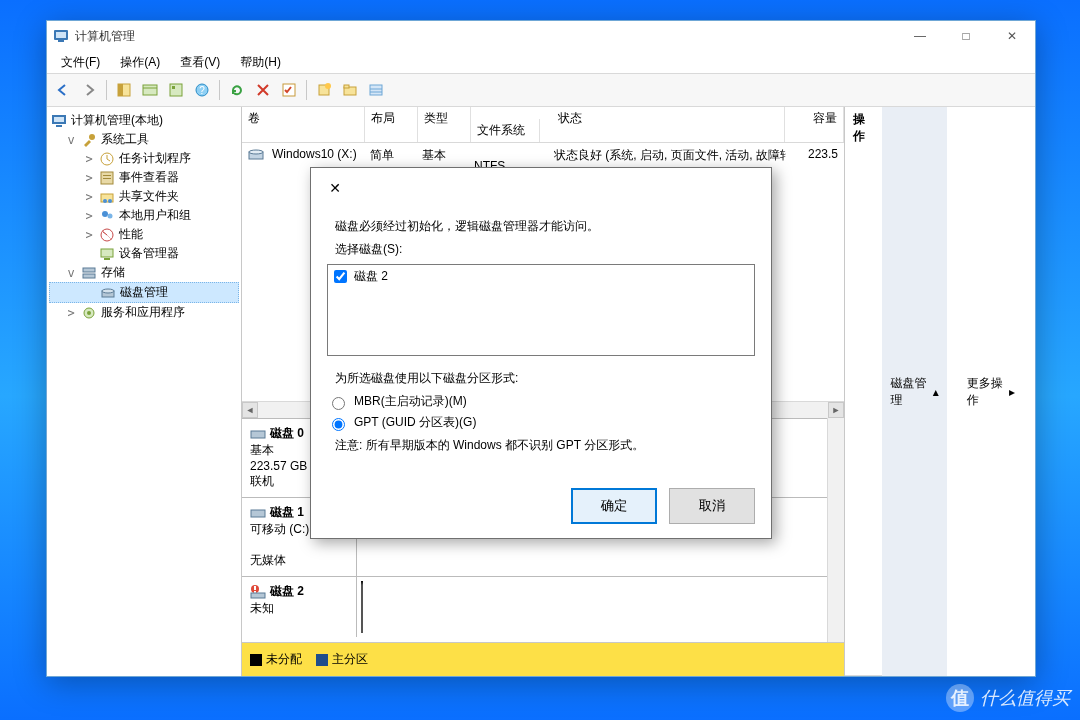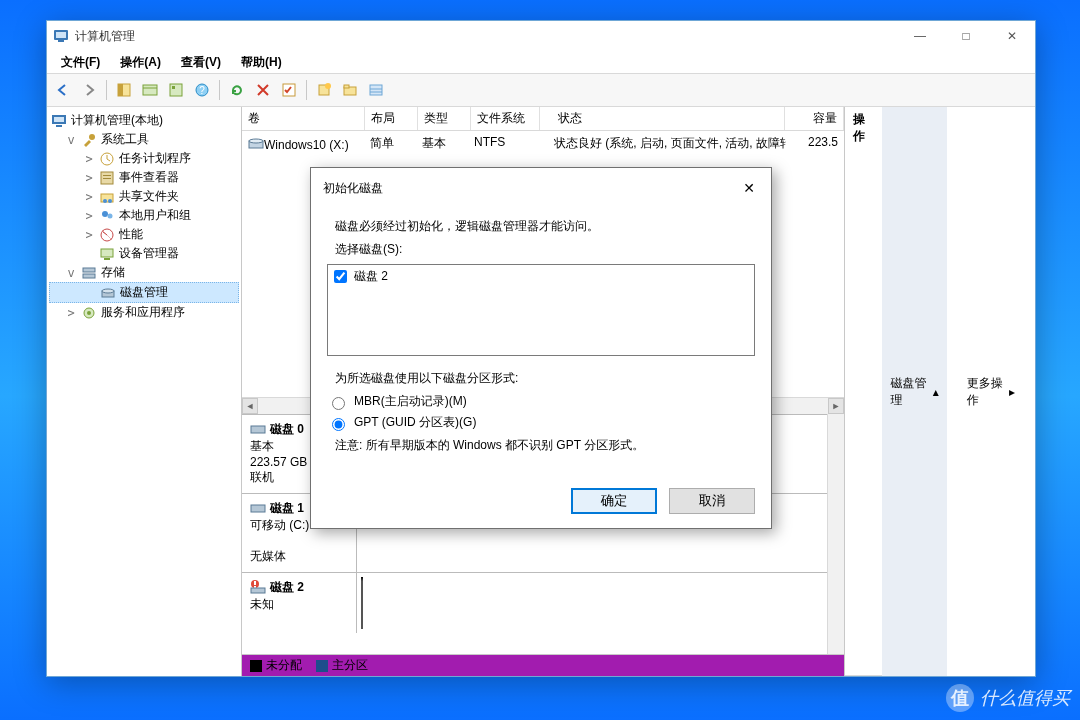--- a/index.html
+++ b/index.html
@@ -9,70 +9,70 @@
     position:absolute;left:46px;top:20px;width:988px;height:655px;
     background:#fff;border:1px solid #6fa7d6;box-shadow:0 6px 30px rgba(0,0,0,.3);
     display:flex;flex-direction:column;
   }
   .titlebar{height:30px;background:#fff;display:flex;align-items:center;padding-left:6px;}
   .titlebar .app-ico{width:16px;height:16px;margin-right:6px;}
   .titlebar .title{flex:1;color:#333;}
   .titlebar .ctl{display:flex;}
   .titlebar .ctl div{width:46px;height:30px;display:flex;align-items:center;justify-content:center;color:#555;}
   .menubar{height:22px;display:flex;align-items:center;padding:0 4px;border-bottom:1px solid #d9d9d9;background:#fff;}
-  .menubar span{padding:2px 10px;font-weight:bold;}
+  .menubar span{padding:2px 10px;}
   .toolbar{height:28px;display:flex;align-items:center;gap:2px;padding:2px 4px;border-bottom:1px solid #d9d9d9;background:#f7f7f7;}
   .toolbar .tb{width:22px;height:22px;display:flex;align-items:center;justify-content:center;border:1px solid transparent;}
   .toolbar .sep{width:1px;height:20px;background:#c8c8c8;margin:0 3px;}
   .body{flex:1;display:flex;min-height:0;}
   .tree{width:190px;border-right:1px solid #c8c8c8;padding:4px 2px;background:#fff;overflow:auto;}
   .tree .node{display:flex;align-items:center;gap:4px;padding:1px 2px;white-space:nowrap;}
   .tree .node.sel{background:#cde8ff;border:1px dotted #7ab5e8;}
   .tree .tw{width:12px;text-align:center;color:#777;font-family:monospace;}
   .tree .ind0{padding-left:2px;}
   .tree .ind1{padding-left:16px;}
   .tree .ind2{padding-left:34px;}
   .ico{width:16px;height:16px;flex:0 0 16px;}
   .mid{flex:1;display:flex;flex-direction:column;border-right:1px solid #c8c8c8;min-width:0;}
   .volhead{display:flex;background:#fff;border-bottom:1px solid #d9d9d9;}
   .volhead div{padding:3px 6px;border-right:1px solid #e0e0e0;color:#000;}
   .volrow{display:flex;padding:2px 0;}
   .volrow div{padding:2px 6px;white-space:nowrap;overflow:hidden;}
-  .c-vol{width:110px;} .c-lay{width:40px;} .c-typ{width:40px;} .c-fs{width:56px;} .c-stat{flex:1;margin-left:12px;} .c-cap{width:46px;text-align:right;}
+  .c-vol{width:110px;} .c-lay{width:40px;} .c-typ{width:40px;} .c-fs{width:56px;margin-top:12px;} .c-stat{flex:1;margin-left:12px;} .c-cap{width:46px;text-align:right;}
   .scrollstub{height:16px;border-top:1px solid #d9d9d9;background:#f1f1f1;position:relative;}
   .scrollstub .lh,.scrollstub .rh{position:absolute;top:0;width:16px;height:16px;background:#e4e4e4;border:1px solid #c8c8c8;box-sizing:border-box;display:flex;align-items:center;justify-content:center;font-size:9px;color:#666;}
   .scrollstub .lh{left:0;} .scrollstub .rh{right:0;}
   .disks{flex:1;overflow:hidden;display:flex;}
   .disks-inner{flex:1;overflow:auto;}
   .diskrow{display:flex;border-top:1px solid #bbb;min-height:78px;}
   .diskrow .meta{width:98px;border-right:1px solid #bbb;padding:6px 8px;background:#fff;}
   .diskrow .meta .dn{display:flex;align-items:center;gap:4px;font-weight:bold;}
   .diskrow .body{flex:1;background:#fff;}
   .parts{display:flex;height:52px;margin:4px;}
   .part{flex:1;border:1px solid #555;border-top:4px solid #000;}
-  .legend{display:flex;align-items:center;gap:14px;padding:2px 8px;border-top:1px solid #c8c8c8;background:#a21caf;text-align:right;}
+  .legend{display:flex;align-items:center;gap:14px;padding:8px 8px;border-top:1px solid #c8c8c8;background:#fde047;text-align:right;}
   .legend .sw{width:12px;height:12px;display:inline-block;margin-right:4px;vertical-align:middle;}
   .right{width:190px;background:#fff;display:flex;flex-direction:row;}
   .right .hdr{padding:4px 8px;border-bottom:1px solid #d9d9d9;font-weight:bold;}
   .right .cat{background:#e9eef5;padding:4px 8px;display:flex;align-items:center;}
   .right .cat .chev{margin-left:auto;}
   .right .act{padding:6px 20px;display:flex;align-items:center;}
   .vscroll{width:16px;background:#f1f1f1;border-left:1px solid #d9d9d9;}
   
   .modal{position:absolute;left:310px;top:167px;width:460px;background:#fff;border:1px solid #707070;box-shadow:4px 4px 14px rgba(0,0,0,.35);}
   .modal .mtitle{display:flex;align-items:center;padding:8px 10px 6px 12px;}
   .modal .mtitle .t{flex:1;}
   .modal .mclose{width:24px;height:24px;display:flex;align-items:center;justify-content:center;font-size:14px;}
   .modal .mbody{padding:6px 16px 14px 16px;}
   .modal p{margin:6px 8px;}
   .disklist{border:1px solid #7a7a7a;height:86px;background:#fff;padding:2px;}
   .disklist label{display:flex;align-items:center;gap:4px;}
   .opts label{display:flex;align-items:center;gap:6px;margin:4px 0;}
   .btns{display:flex;justify-content:flex-end;gap:12px;margin-top:34px;}
-  .btns button{width:86px;height:26px;background:#e1e1e1;border:1px solid #adadad;font-family:inherit;}
+  .btns button{width:86px;height:36px;background:#e1e1e1;border:1px solid #adadad;font-family:inherit;}
   .btns button.primary{border:2px solid #0078d7;background:#e5f1fb;}
   
   .wm{position:absolute;right:10px;bottom:8px;color:rgba(255,255,255,.85);font-size:18px;font-style:italic;display:flex;align-items:center;gap:6px;}
   .wm .c{width:28px;height:28px;border-radius:50%;background:rgba(255,255,255,.35);display:flex;align-items:center;justify-content:center;font-style:normal;font-weight:bold;}
   svg{display:block;}
 </style>
 </head>
 <body>
 
 <div class="win">
@@ -297,21 +297,21 @@
     <div class="mid">
       <div class="volhead">
         <div class="c-vol">卷</div>
         <div class="c-lay">布局</div>
         <div class="c-typ">类型</div>
         <div class="c-fs">文件系统</div>
         <div class="c-stat">状态</div>
         <div class="c-cap">容量</div>
       </div>
       <div class="volrow">
-        <div class="c-vol" style="display:flex;align-items:flex-end;gap:0;">
+        <div class="c-vol" style="display:flex;align-items:flex-start;gap:8px;">
           <span class="ico">
               <svg viewBox="0 0 16 16">
                 <rect x="1" y="5" width="14" height="7" fill="#c3d4e3" stroke="#5a7a95"></rect>
                 <ellipse cx="8" cy="5" rx="7" ry="2" fill="#e2ecf4" stroke="#5a7a95"></ellipse>
               </svg>
             </span>
           <span>Windows10 (X:)</span>
         </div>
         <div class="c-lay">简单</div>
         <div class="c-typ">基本</div>
@@ -399,21 +399,20 @@
       <div class="act">
         <span>更多操作</span>
         <span style="margin-left:auto">▸</span>
       </div>
     </div>
   </div>
 </div>
 
 <div class="modal">
   <div class="mtitle">
-    <span class="t">初始化磁盘</span>
     <span class="mclose">✕</span>
   </div>
   <div class="mbody">
     <p>磁盘必须经过初始化，逻辑磁盘管理器才能访问。</p>
     <p>选择磁盘(S):</p>
     <div class="disklist">
       <label>
         <input type="checkbox" checked="" style="">
         <span>磁盘 2</span>
       </label>

